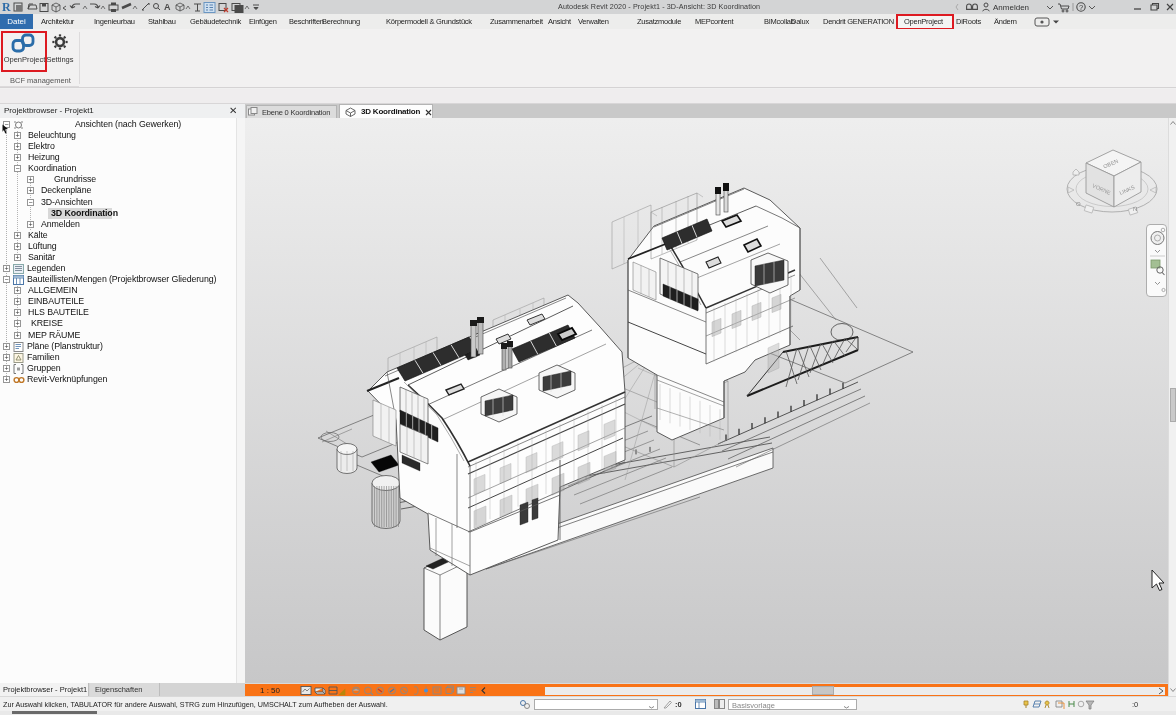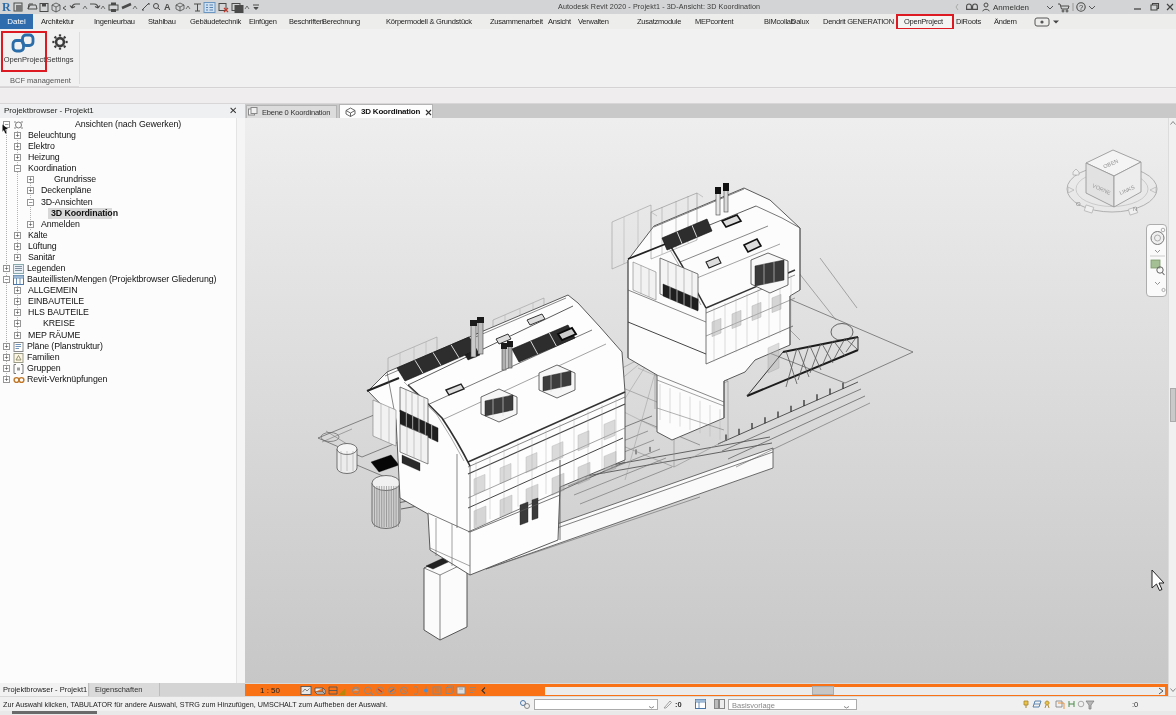--- a/index.html
+++ b/index.html
@@ -216,21 +216,21 @@
           <rect x="0.5" y="0.5" width="10" height="2.5" fill="#9db8d2"></rect>
         </svg>
     <div class="trow" style="left:27px;top:156px;">Bauteillisten/Mengen (Projektbrowser Gliederung)</div>
     <div class="pm" style="left:14px;top:169px;">+</div>
     <div class="trow" style="left:28px;top:167px;">ALLGEMEIN</div>
     <div class="pm" style="left:14px;top:180px;">+</div>
     <div class="trow" style="left:28px;top:178px;">EINBAUTEILE</div>
     <div class="pm" style="left:14px;top:191px;">+</div>
     <div class="trow" style="left:28px;top:189px;">HLS BAUTEILE</div>
     <div class="pm" style="left:14px;top:202px;">+</div>
-    <div class="trow" style="left:28px;top:200px;padding-left:15px;">KREISE</div>
+    <div class="trow" style="left:16px;top:200px;padding-left:15px;">KREISE</div>
     <div class="pm" style="left:14px;top:214px;">+</div>
     <div class="trow" style="left:28px;top:212px;">MEP RÄUME</div>
     <div class="pm" style="left:3px;top:225px;">+</div>
     <svg class="abs" style="left:13px;top:224px;" width="11" height="10">
           <rect x="1" y="0.5" width="9" height="9" fill="#fff" stroke="#888"></rect>
           <path d="M2.5 2.5 H8 M2.5 4.5 H8 M2.5 6.5 H6" stroke="#4a76a8" stroke-width="0.8"></path>
         </svg>
     <div class="trow" style="left:27px;top:223px;">Pläne (Planstruktur)</div>
     <div class="pm" style="left:3px;top:236px;">+</div>
     <svg class="abs" style="left:13px;top:235px;" width="11" height="10">

